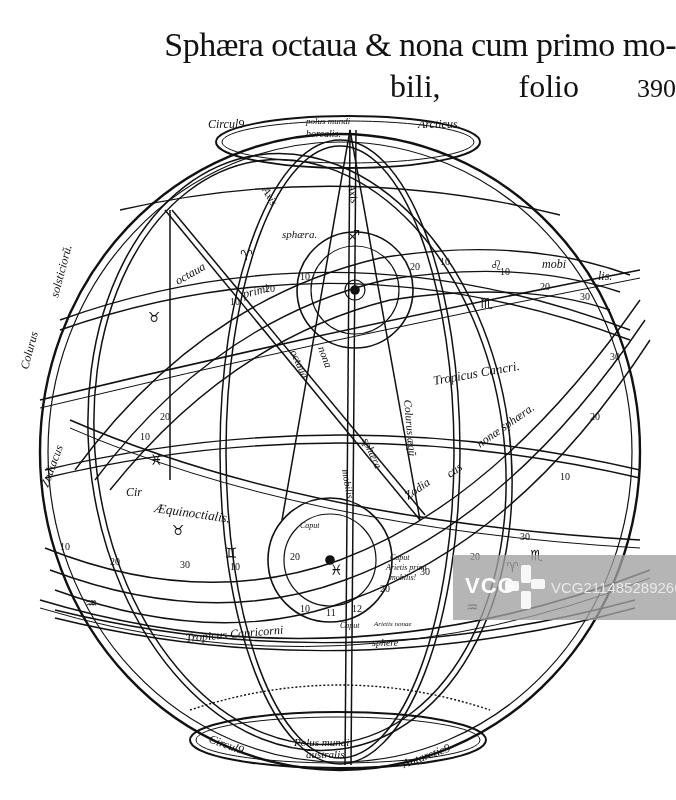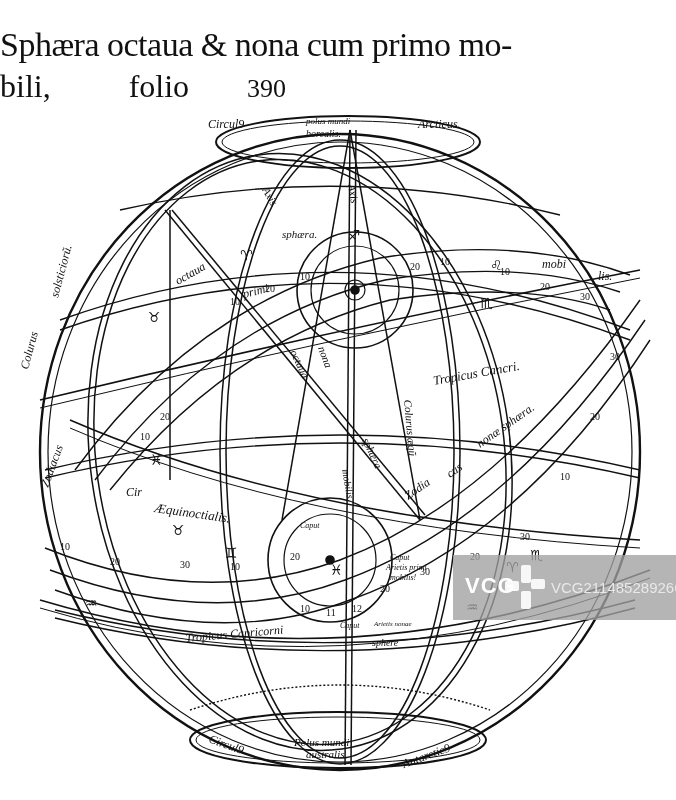--- a/index.html
+++ b/index.html
@@ -1,18 +1,18 @@
 <!DOCTYPE html>
 <html><head>
   <meta charset="utf-8">
   <style>
     html, body { margin:0; padding:0; background:#ffffff; }
     body { width:676px; height:800px; position:relative; overflow:hidden;
            font-family: "DejaVu Serif", "Liberation Serif", serif; color:#111; }
-    .title { position:absolute; left:0; width:676px; text-align:left;
+    .title { position:absolute; left:0; width:676px; text-align:right;
              font-family: "Liberation Serif", "DejaVu Serif", serif; color:#111; }
     .title-line1 { top:26px; font-size:34px; letter-spacing:-0.5px; }
     .title-line2 { top:68px; font-size:32px; }
     .title-line2 span { display:inline-block; }
     .t2a { margin-right:70px; }
     .t2b { margin-right:50px; }
     .t2c { font-size:26px; }
     svg.sphere { position:absolute; left:0; top:0; }
     .lbl { font-family: "Liberation Serif", "DejaVu Serif", serif; font-style:italic; fill:#111; }
     .num { font-family: "Liberation Serif", serif; font-size:10px; fill:#111; }

